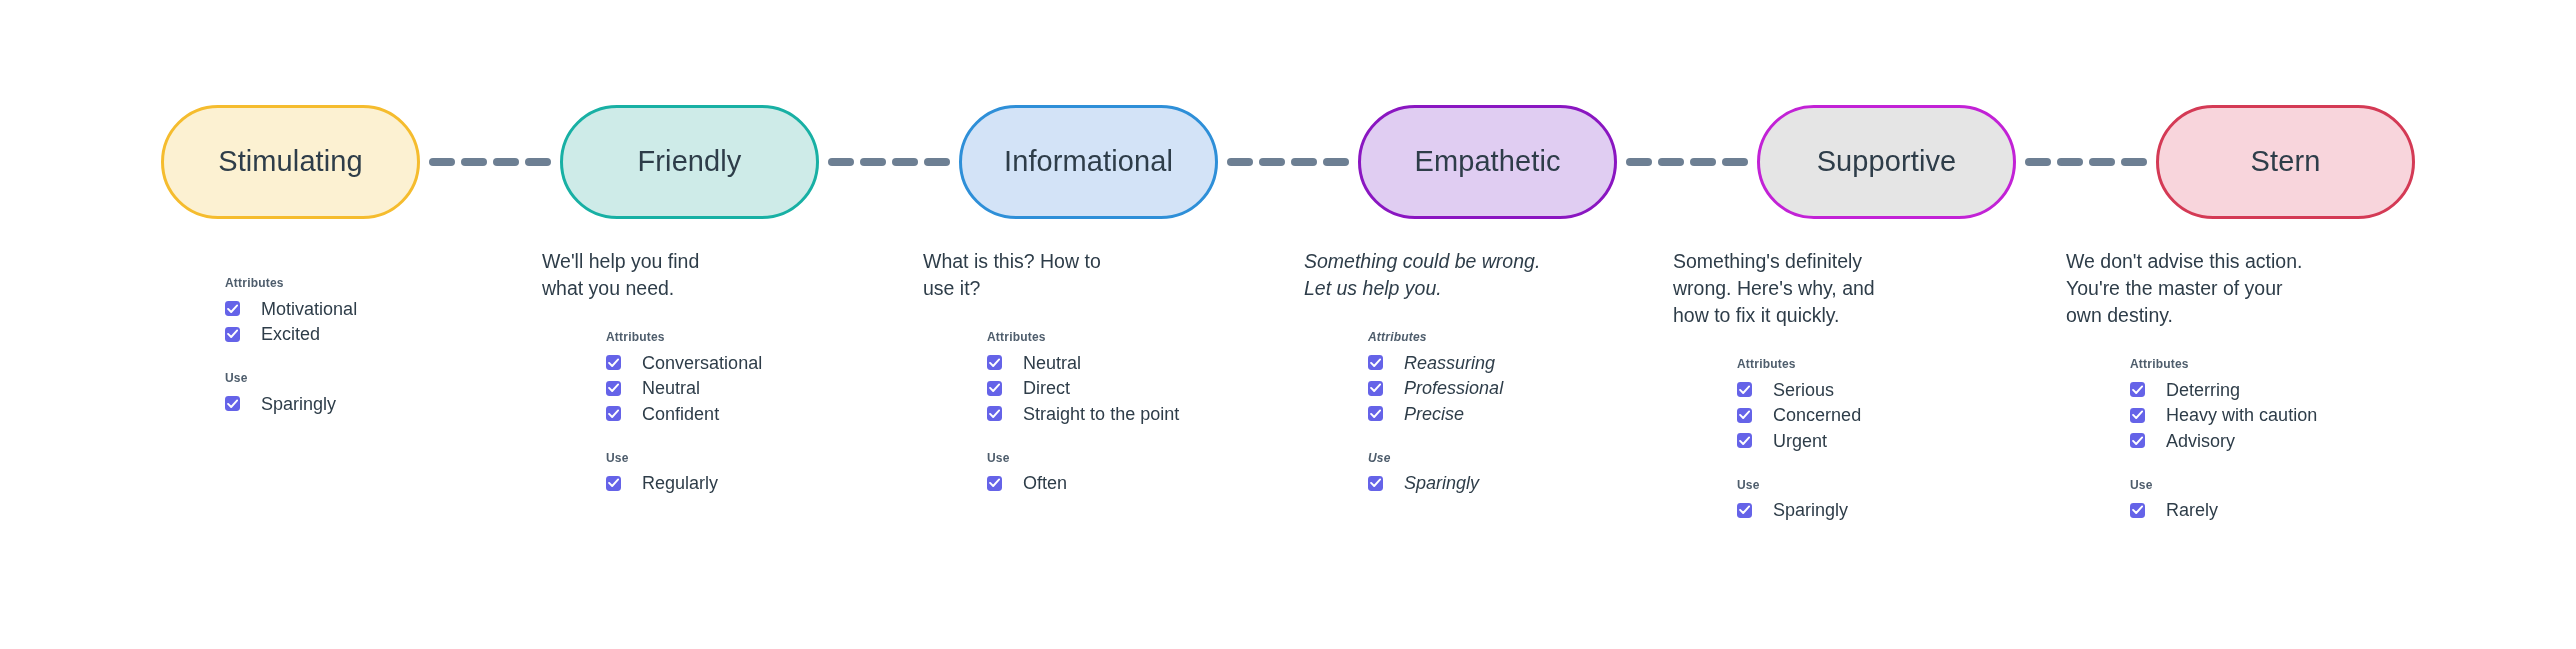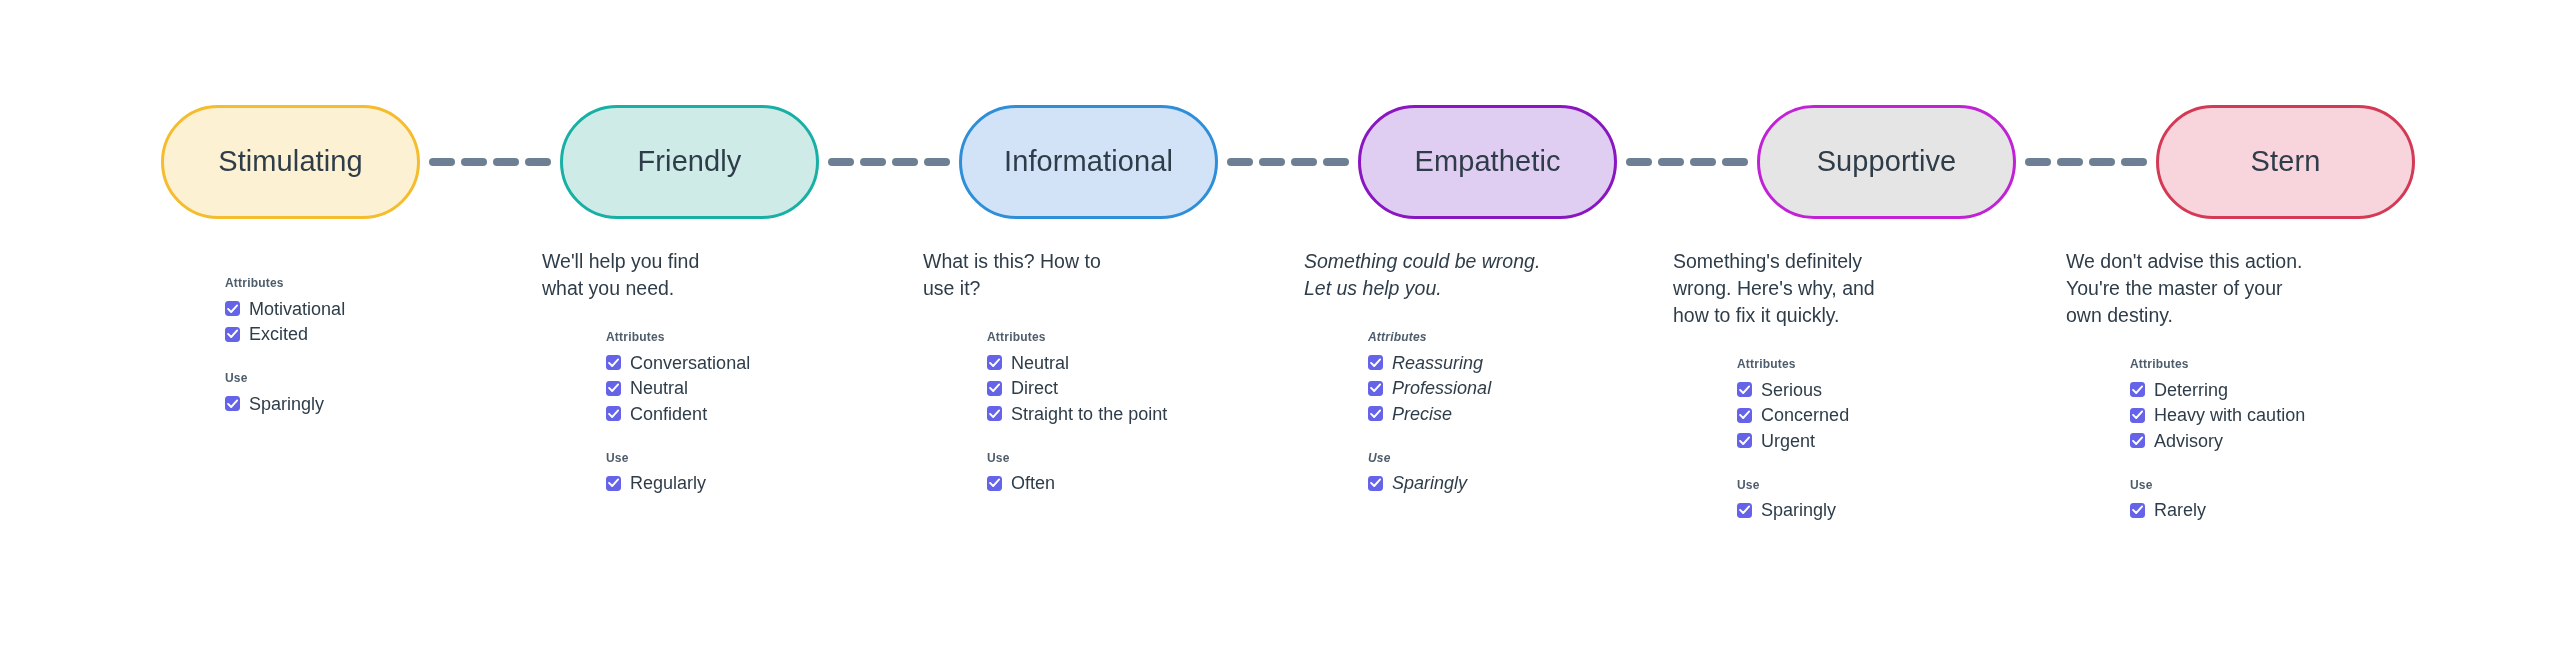--- a/index.html
+++ b/index.html
@@ -103,20 +103,21 @@
     letter-spacing: 0.2px;
     margin-bottom: 6px;
   }
 
   .group + .group { margin-top: 24px; }
 
   .check-row {
     display: flex;
     align-items: center;
     height: 25.5px;
+    gap: 12px;
   }
 
   .checkbox {
     width: 15.4px;
     height: 15.4px;
     flex: 0 0 15.4px;
     border-radius: 3.4px;
     background: #6563e8;
     position: relative;
     margin-right: 8.7px;

